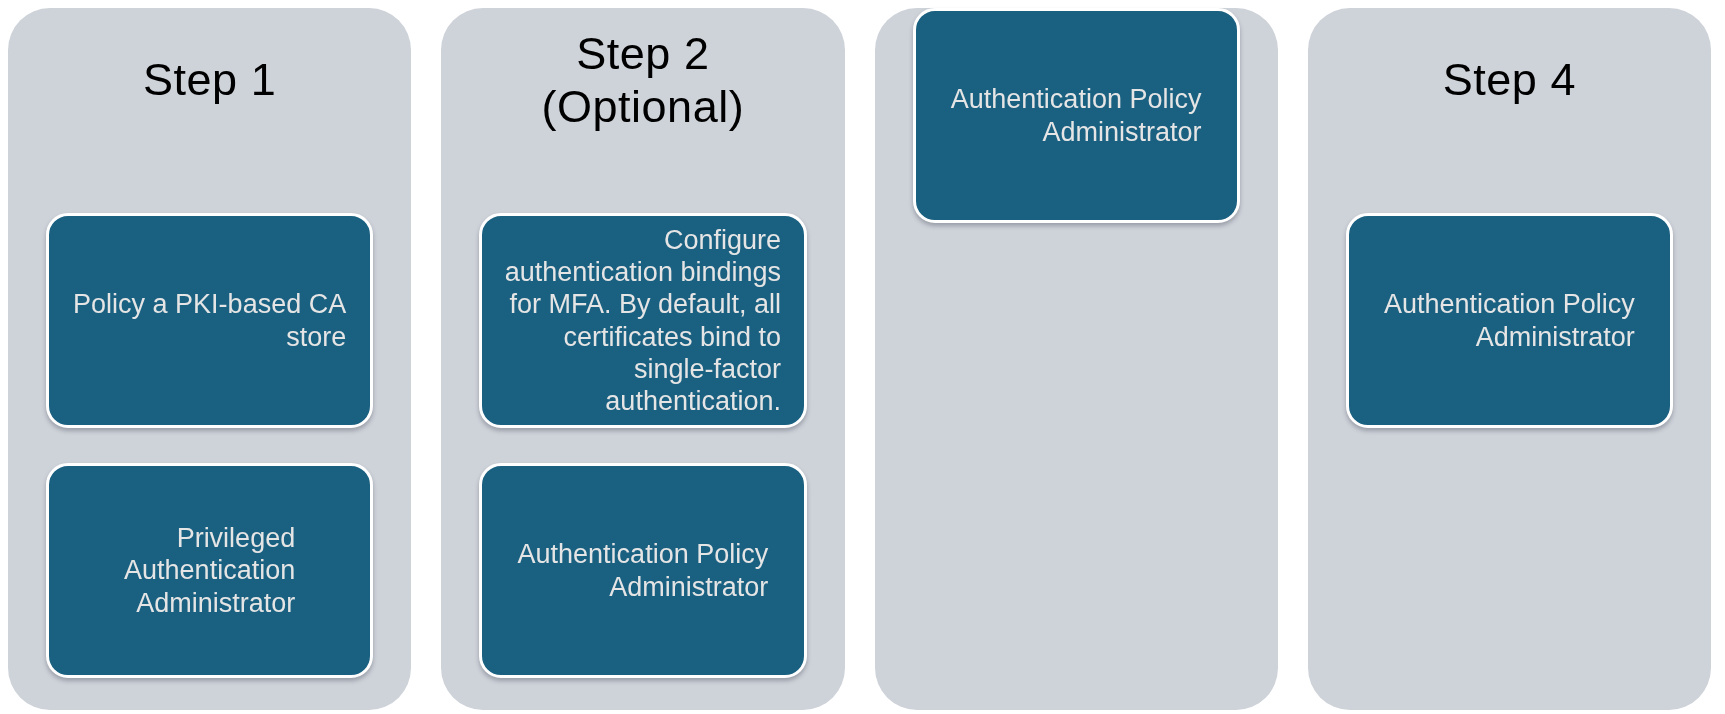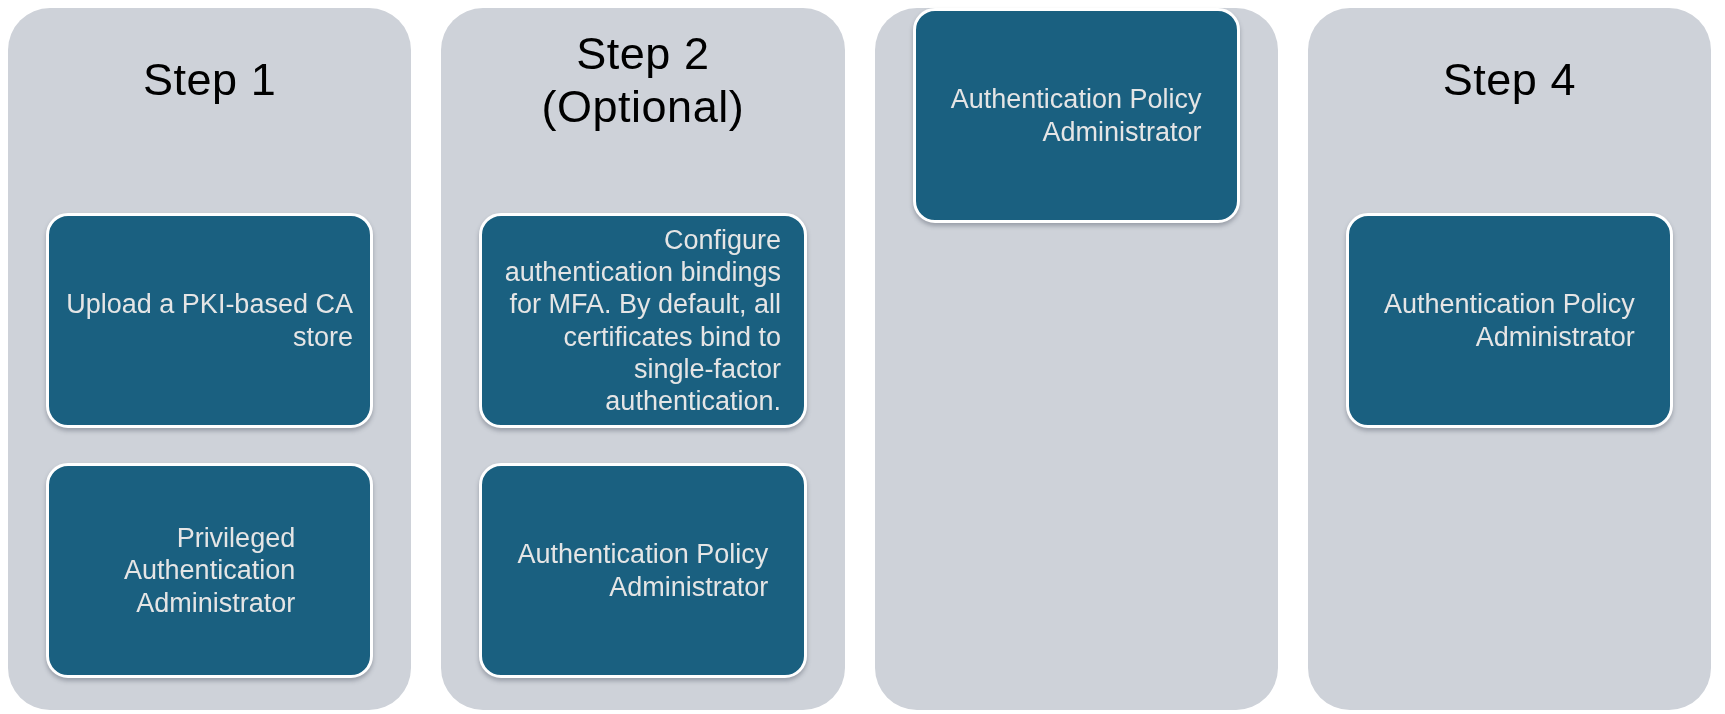--- a/index.html
+++ b/index.html
@@ -70,21 +70,21 @@
 </head>
 <body>
 
 <div class="canvas">
 
   <div class="step-column">
     <div class="title-area">
       <div class="step-title">Step 1</div>
     </div>
     <div class="box">
-      <div class="box-text">Upload a PKI-based CA
+      <div class="box-text">Policy a PKI-based CA
 store</div>
     </div>
     <div class="box">
       <div class="box-text">Privileged
 Authentication
 Administrator</div>
     </div>
   </div>
 
   <div class="step-column">

